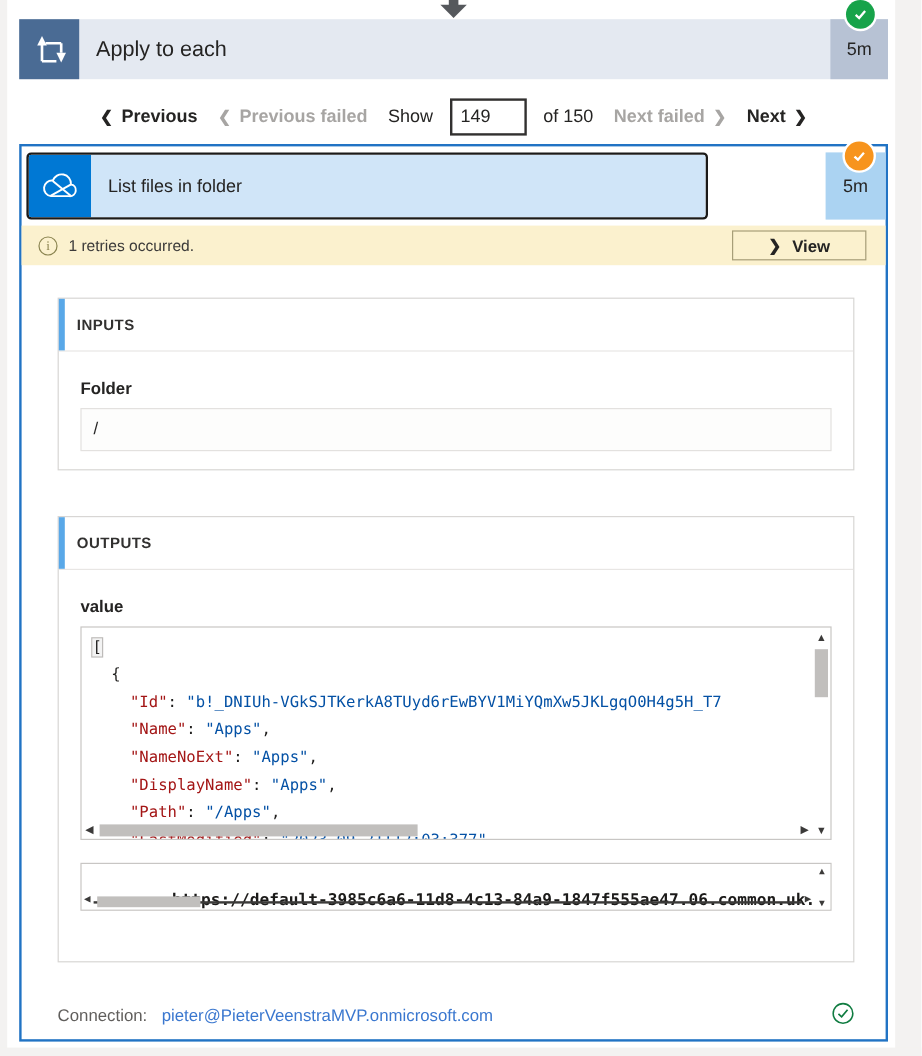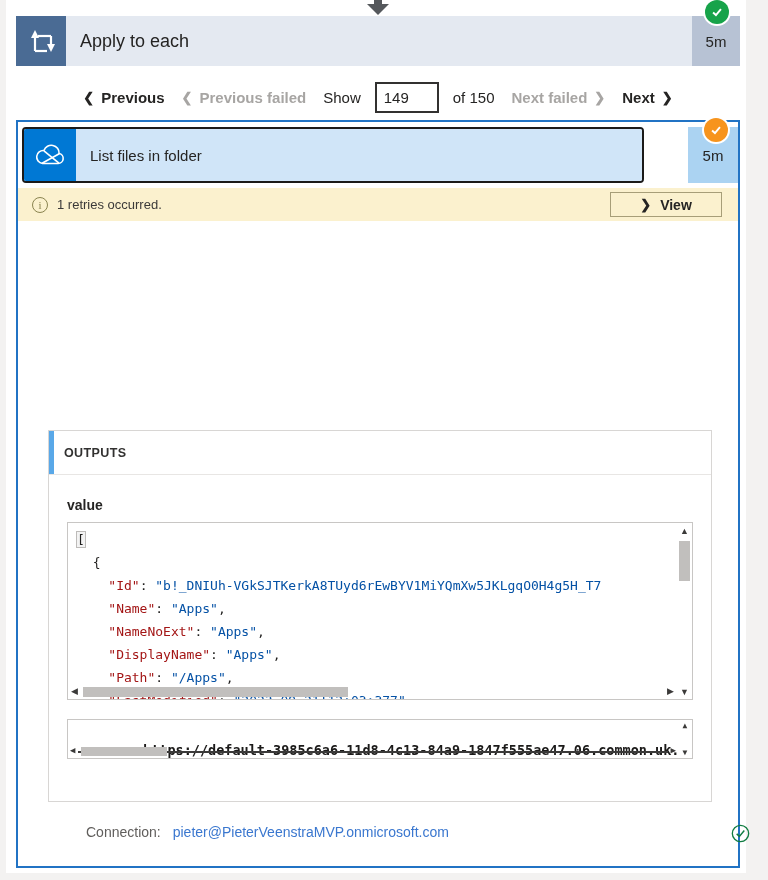--- a/index.html
+++ b/index.html
@@ -30,21 +30,21 @@
   .pagination { position:absolute; left:16px; top:80px; width:724px; height:34px; display:flex; align-items:center; justify-content:center; gap:17px; font-size:15px; }
   .pg-btn { display:flex; align-items:center; gap:7px; color:#252423; font-weight:600; cursor:pointer; white-space:nowrap; }
   .pg-btn .chev { font-size:13px; font-weight:700; }
   .pg-btn.disabled { color:#a7a5a3; }
   .pg-label { color:#252423; font-weight:400; }
   .pg-input { width:64px; height:31px; border:2px solid #323130; background:#fff; font-family:"Liberation Sans",sans-serif; font-size:15px; padding:0 0 0 7px; color:#252423; outline:none; margin:0 -3px; }
 
   
   .card { position:absolute; left:16px; top:120px; width:724px; height:748px; border:2px solid #2173c4; background:#ffffff; }
 
-  .action-header { position:absolute; left:4px; top:5px; width:622px; height:56px; border:2px solid #1b1a19; border-radius:4px; display:flex; overflow:hidden; cursor:pointer; }
+  .action-header { position:absolute; left:4px; top:5px; width:568px; height:56px; border:2px solid #1b1a19; border-radius:4px; display:flex; overflow:hidden; cursor:pointer; }
   .action-icon { flex:0 0 52px; background:#0078d4; display:flex; align-items:center; justify-content:center; }
   .action-title { flex:1; background:#d0e5f8; display:flex; align-items:center; padding-left:14px; font-size:15px; color:#252423; }
   .action-duration { position:absolute; left:670px; top:5px; width:50px; height:56px; background:#abd3f2; display:flex; align-items:center; justify-content:center; font-size:15px; color:#252423; }
   .card .badge-orange { left:686px; top:-4px; }
 
   
   .banner { position:absolute; left:0; top:66px; width:720px; height:33px; background:#fbf1ce; display:flex; align-items:center; padding:0 16px 0 14px; }
   .info-icon { width:16px; height:16px; border:1px solid #8a8450; border-radius:50%; color:#8a8450; font-family:"Liberation Serif",serif; font-size:11px; display:flex; align-items:center; justify-content:center; flex:0 0 16px; }
   .banner-msg { margin-left:9px; font-size:13px; color:#3b3a39; }
   .banner-spacer { flex:1; }
@@ -84,21 +84,21 @@
   .mini-vsb { position:absolute; right:0; top:0; bottom:0; width:14px; background:#fff; }
   .mini-vsb .arr-up { position:absolute; top:1px; left:0; right:0; text-align:center; font-size:8px; color:#3b3a39; }
   .mini-vsb .arr-dn { position:absolute; bottom:1px; left:0; right:0; text-align:center; font-size:8px; color:#3b3a39; }
   .mini-hsb { position:absolute; left:0; right:14px; bottom:1px; height:12px; }
   .mini-hsb .track { position:absolute; left:10px; right:10px; top:6px; height:2px; background:#3b3a39; }
   .mini-hsb .arr-l { position:absolute; left:2px; top:0px; font-size:9px; color:#3b3a39; }
   .mini-hsb .arr-r { position:absolute; right:2px; top:0px; font-size:9px; color:#3b3a39; }
   .mini-hsb .thumb { position:absolute; left:13px; top:2px; width:86px; height:9px; background:#c1bfbd; }
 
   
-  .connection { position:absolute; left:30px; top:702px; width:664px; height:30px; display:flex; align-items:flex-start; font-size:14px;margin-left:38px; }
+  .connection { position:absolute; left:30px; top:702px; width:664px; height:30px; display:flex; align-items:flex-end; font-size:14px; }
   .conn-label { color:#605e5c; }
   .conn-link { color:#3a77cf; margin-left:12px; cursor:pointer; }
   .conn-spacer { flex:1; }
 </style>
 </head>
 <body>
 
 <div class="gray-strip strip-left"></div>
 <div class="gray-strip strip-right"></div>
 <div class="gray-strip strip-bottom"></div>
@@ -172,20 +172,29 @@
   <div class="banner">
     <div class="info-icon">i</div>
     <div class="banner-msg">1 retries occurred.</div>
     <div class="banner-spacer"></div>
     <div class="view-btn">
       <span class="chev">❯</span>
       <span>View</span>
     </div>
   </div>
 
+  <div class="panel panel-inputs">
+    <div class="panel-header">
+      <span>INPUTS</span>
+    </div>
+    <div class="panel-body">
+      <div class="field-label">Folder</div>
+      <div class="field-box">/</div>
+    </div>
+  </div>
 
   <div class="panel panel-outputs">
     <div class="panel-header">
       <span>OUTPUTS</span>
     </div>
     <div class="panel-body">
       <div class="field-label">value</div>
 
       <div class="code-box">
         <div class="code-lines"><div class="code-line"><span class="bhl">[</span></div><div class="code-line">  {</div><div class="code-line">    <span class="k">"Id"</span>: <span class="v">"b!_DNIUh-VGkSJTKerkA8TUyd6rEwBYV1MiYQmXw5JKLgqO0H4g5H_T7</span></div><div class="code-line">    <span class="k">"Name"</span>: <span class="v">"Apps"</span>,</div><div class="code-line">    <span class="k">"NameNoExt"</span>: <span class="v">"Apps"</span>,</div><div class="code-line">    <span class="k">"DisplayName"</span>: <span class="v">"Apps"</span>,</div><div class="code-line">    <span class="k">"Path"</span>: <span class="v">"/Apps"</span>,</div><div class="code-line">    <span class="k">"LastModified"</span>: <span class="v">"2023-09-21T12:03:377"</span></div></div>

